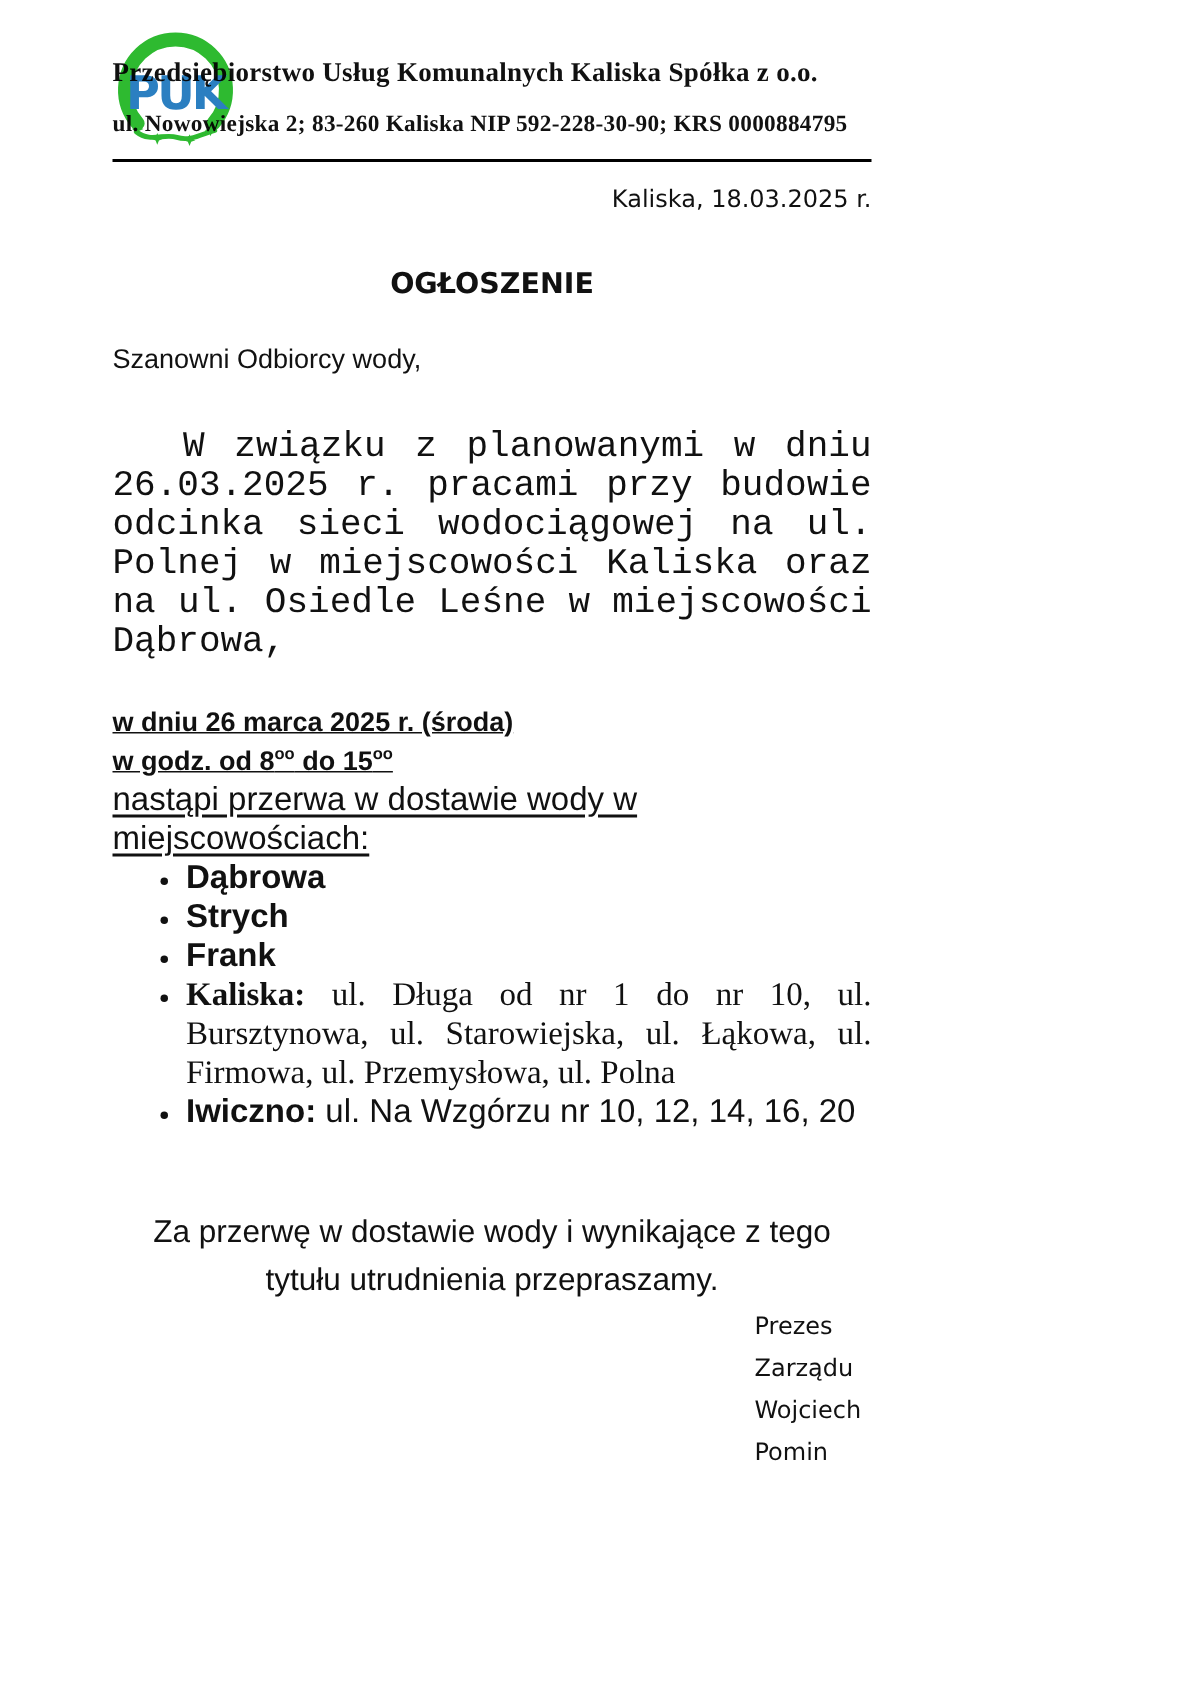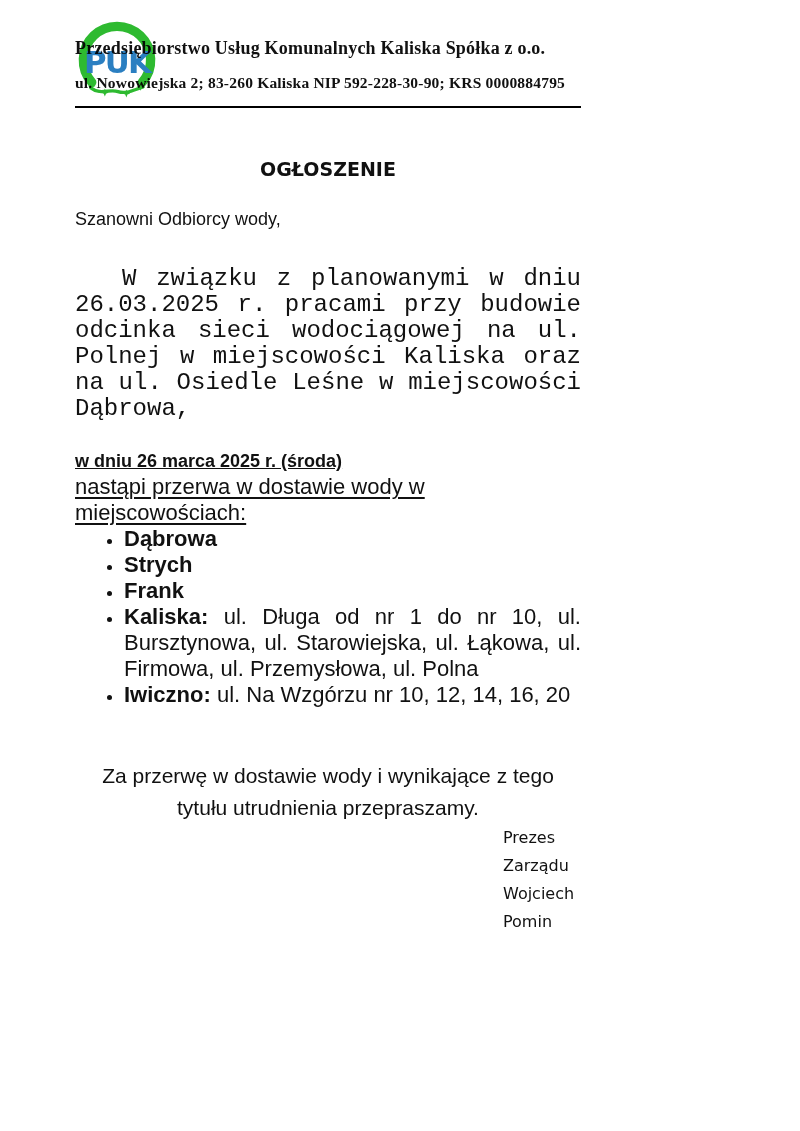--- a/index.html
+++ b/index.html
@@ -18,37 +18,37 @@
   }
   .company-address {
     font-family:"Liberation Serif", serif; font-weight:bold; font-size:15.5px;
     margin-top:15px; letter-spacing:.2px; position:relative; z-index:1;
   }
   .header-divider { border:none; border-top:2px solid #000; margin-top:14px; }
 
   .date-line { margin-top:15px; text-align:right; font-family:"DejaVu Sans", sans-serif; font-size:16px; }
 
   
-  .doc-title { margin-top:48px; text-align:center; font-family:"DejaVu Sans", sans-serif; font-weight:bold; font-size:19px; line-height:26px; }
+  .doc-title { margin-top:34px; text-align:center; font-family:"DejaVu Sans", sans-serif; font-weight:bold; font-size:19px; line-height:26px; }
 
   
   .salutation { margin-top:24px; font-size:18px; line-height:26px; }
   .intro {
     margin-top:34px; font-size:24px; line-height:26px;
     text-align:justify; text-indent:47px;font-family:Liberation Mono, monospace;
   }
   .center-bold { text-align:left; font-weight:bold; font-size:18px; line-height:26px;text-decoration:underline; }
   .center-bold.first { margin-top:26px; }
   .center-bold sup { font-size:11px; font-weight:bold; vertical-align:super; line-height:0; }
   .underlined-line { font-size:22px; line-height:26px; text-decoration:underline; text-underline-offset:3px; }
 
   ul.places { list-style:disc; padding-left:49px; font-size:22px; line-height:26px; }
   ul.places li::marker { font-weight:bold; font-size:18px; }
   ul.places li .b { font-weight:bold; }
-  ul.places li.justify { text-align:justify; }
+  ul.places li.justify { text-align:justify;font-family:Liberation Serif, serif; }
 
   .closing { margin-top:52px; text-align:center; font-size:21px; line-height:32px; padding:0 6px; }
 
   .signature { margin-left:428px; font-family:"DejaVu Sans", sans-serif; font-size:16px; line-height:28px; }
 </style>
 </head>
 <body>
 
 <div class="page">
 
@@ -70,31 +70,33 @@
         <use href="#spark" x="60" y="85"></use>
         <use href="#spark" x="75" y="78"></use>
       </g>
     </svg>
   </div>
 
   <div class="company-name">Przedsiębiorstwo Usług Komunalnych Kaliska Spółka z o.o.</div>
   <div class="company-address">ul. Nowowiejska 2; 83-260 Kaliska NIP 592-228-30-90; KRS 0000884795</div>
   <hr class="header-divider">
 
+  <div class="date-line">Kaliska, 18.03.2025 r.</div>
 
   <div class="doc-title">
     <div>OGŁOSZENIE</div>
   </div>
 
   <div class="salutation">Szanowni Odbiorcy wody,</div>
 
   <p class="intro">W związku z planowanymi w dniu 26.03.2025 r. pracami przy budowie odcinka sieci wodociągowej na ul. Polnej w miejscowości Kaliska oraz na ul. Osiedle Leśne w miejscowości Dąbrowa,</p>
 
   <div class="center-bold first">w dniu 26 marca 2025 r. (środa)</div>
 
+  <div class="center-bold"><span>w godz. od 8</span><sup>oo</sup><span> do 15</span><sup>oo</sup></div>
 
   <div class="underlined-line">nastąpi przerwa w dostawie wody w miejscowościach:</div>
 
   <ul class="places">
     <li><span class="b">Dąbrowa</span><span></span></li>
     <li><span class="b">Strych</span><span></span></li>
     <li><span class="b">Frank</span><span></span></li>
     <li class="justify"><span class="b">Kaliska:</span><span> ul. Długa od nr 1 do nr 10, ul. Bursztynowa, ul. Starowiejska, ul. Łąkowa, ul. Firmowa, ul. Przemysłowa, ul. Polna</span></li>
     <li><span class="b">Iwiczno:</span><span> ul. Na Wzgórzu nr 10, 12, 14, 16, 20</span></li>
   </ul>

